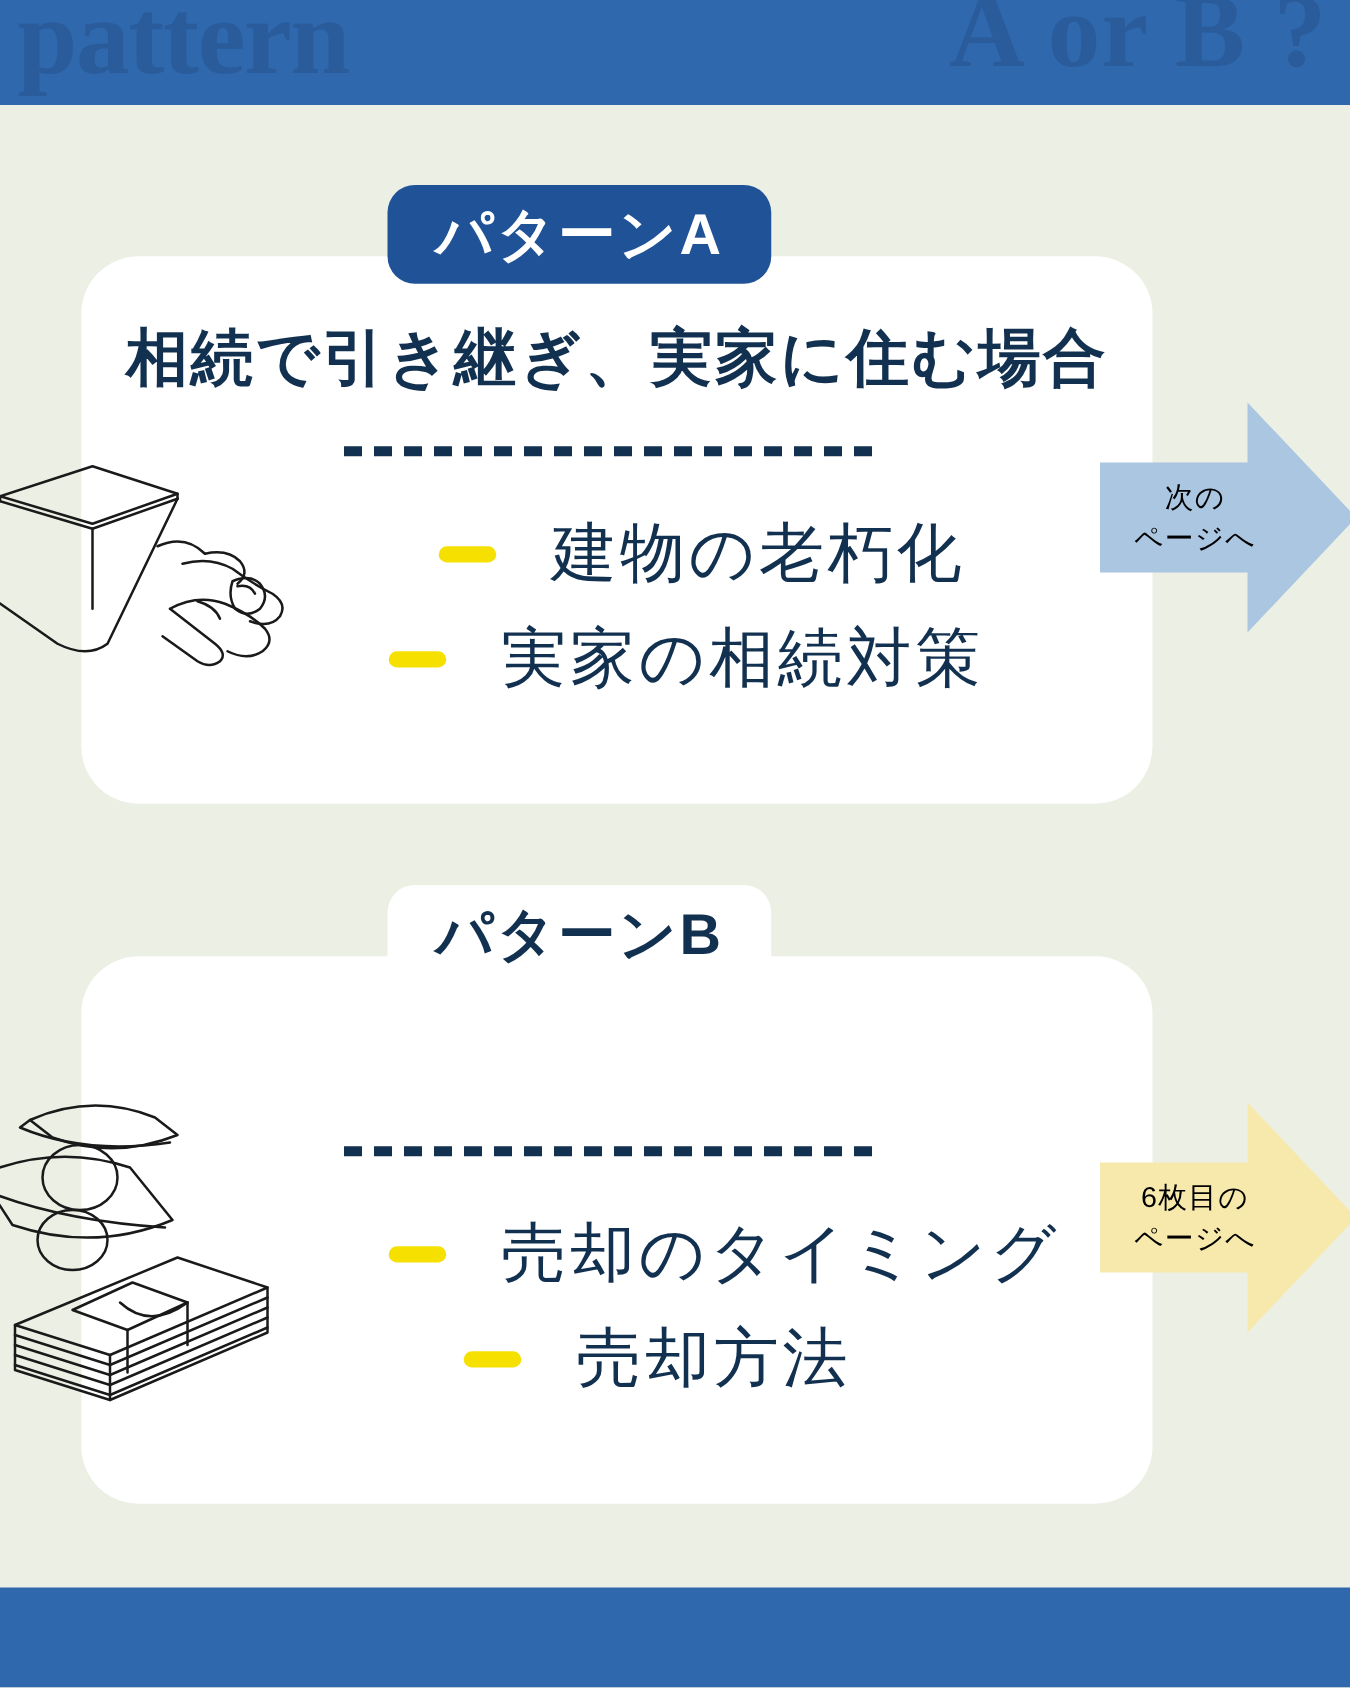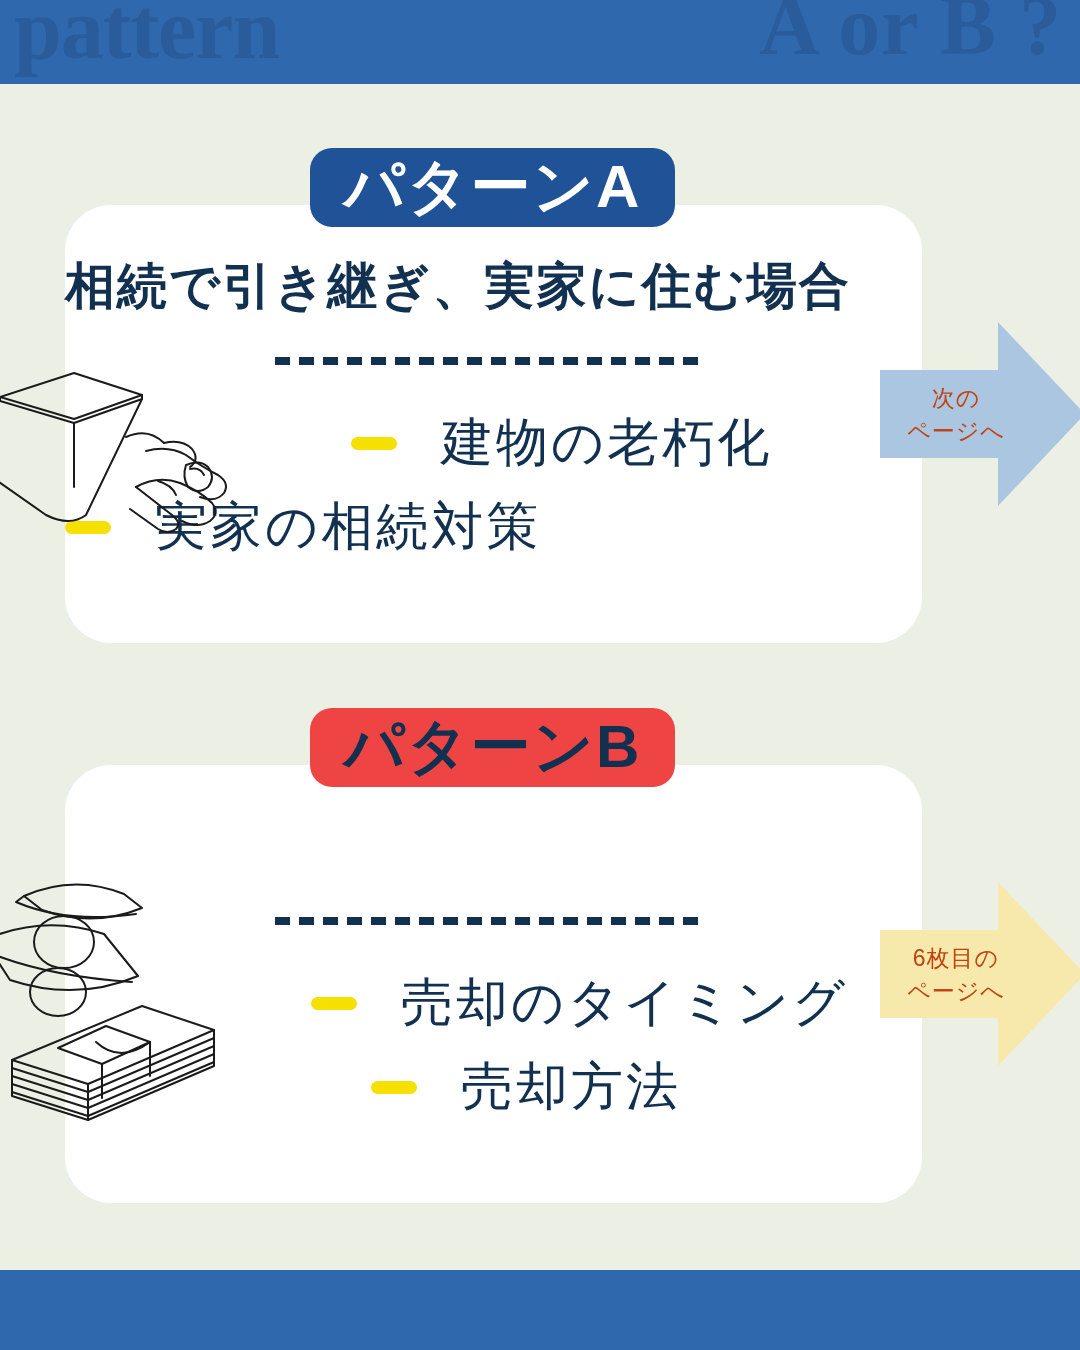--- a/index.html
+++ b/index.html
@@ -59,47 +59,48 @@
     background: #ffffff;
     border-radius: 46px;
     overflow: visible;
   }
   #card-a { left: 65px; top: 205px; width: 857px; height: 438px; }
   #card-b { left: 65px; top: 765px; width: 857px; height: 438px; }
 
   
   .badge {
     position: absolute;
-    width: 365px;
+    width: 307px;
     height: 79px;
     border-radius: 22px;
     display: flex;
     align-items: center;
     justify-content: center;
-    font-size: 60px;
+    font-size: 46px;
     font-weight: 700;
     letter-spacing: 2px;
     z-index: 5;
   }
   #badge-a {
     left: 310px; top: 148px;
     background: #1f5296;
     color: #ffffff;
   }
   #badge-b {
     left: 310px; top: 708px;
-    background: #ef4444;
+    background: #ffffff;
     color: #12304f;
   }
 
   
   .card-title {
     position: absolute;
     left: 0; right: 0;
     top: 48px;
+    text-align: center;
     font-size: 50px;
     font-weight: 700;
     color: #12304f;
     letter-spacing: 2px;
     white-space: nowrap;
   }
   .divider {
     position: absolute;
     left: 210px;
     top: 152px;
@@ -131,21 +132,21 @@
   }
   .bullet-row .btext {
     font-size: 52px;
     color: #12304f;
     letter-spacing: 3px;
     white-space: nowrap;
     margin-left: 44px;
   }
   
   #card-a .bullet-row.r0 { padding-left: 286px; }
-  #card-a .bullet-row.r1 { }
+  #card-a .bullet-row.r1 { padding-left: 246px; }
   #card-b .bullet-row.r0 { padding-left: 306px; }
   #card-b .bullet-row.r1 { padding-left: 246px; }
 
   
   .arrow {
     position: absolute;
     width: 205px;
     height: 205px;
     z-index: 4;
   }
@@ -154,21 +155,21 @@
   .arrow svg { display: block; width: 205px; height: 205px; }
   .arrow .arrow-label {
     position: absolute;
     left: 8px;
     top: 50%;
     transform: translateY(-50%);
     width: 136px;
     text-align: center;
     font-size: 23px;
     line-height: 1.45;
-    color: #c2410c;
+    color: #000000;
     letter-spacing: 1px;
     pointer-events: none;
   }
 
   
   .illus {
     position: absolute;
     z-index: 3;
   }
   #illus-a { left: -14px; top: 355px; width: 270px; height: 215px; }

